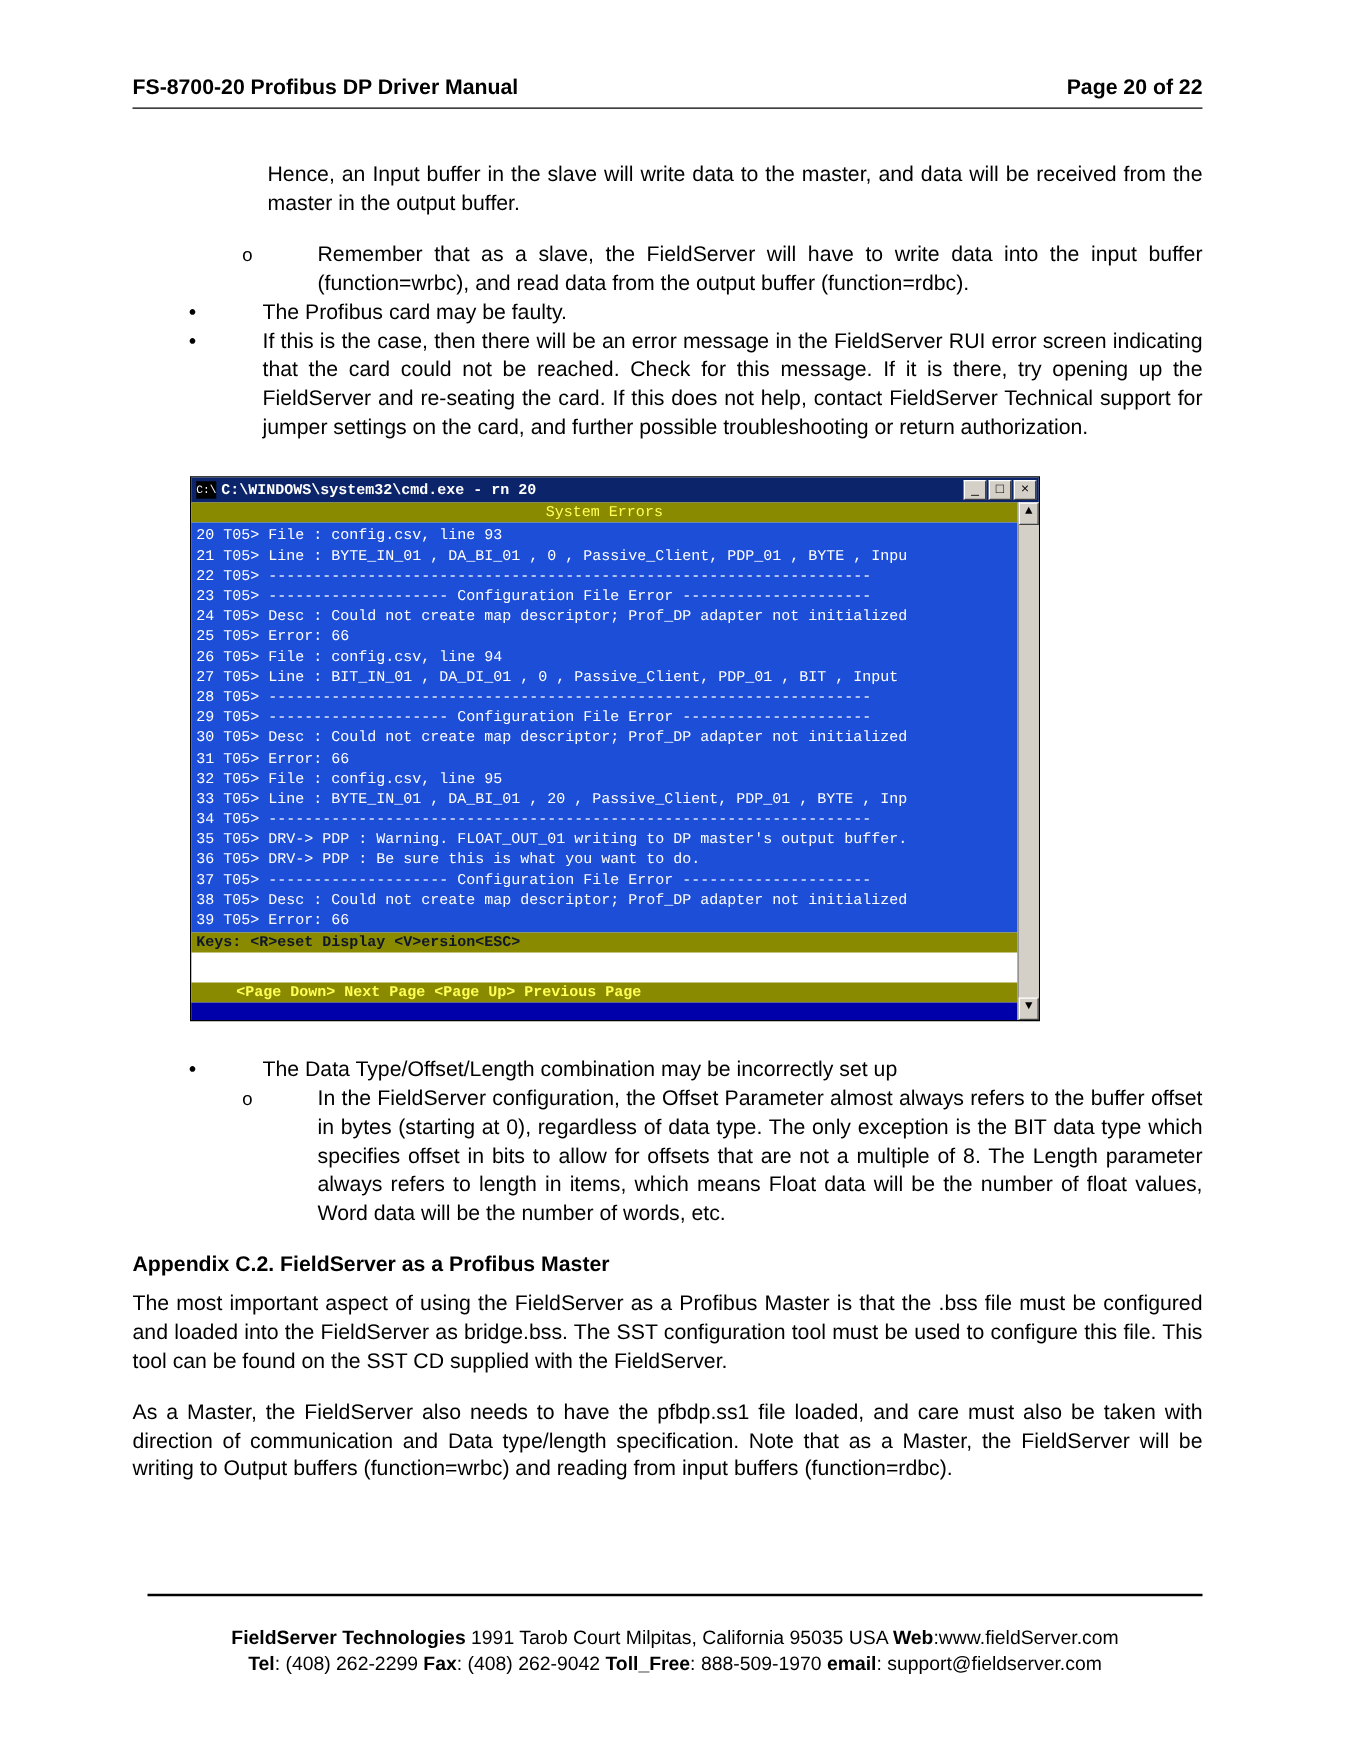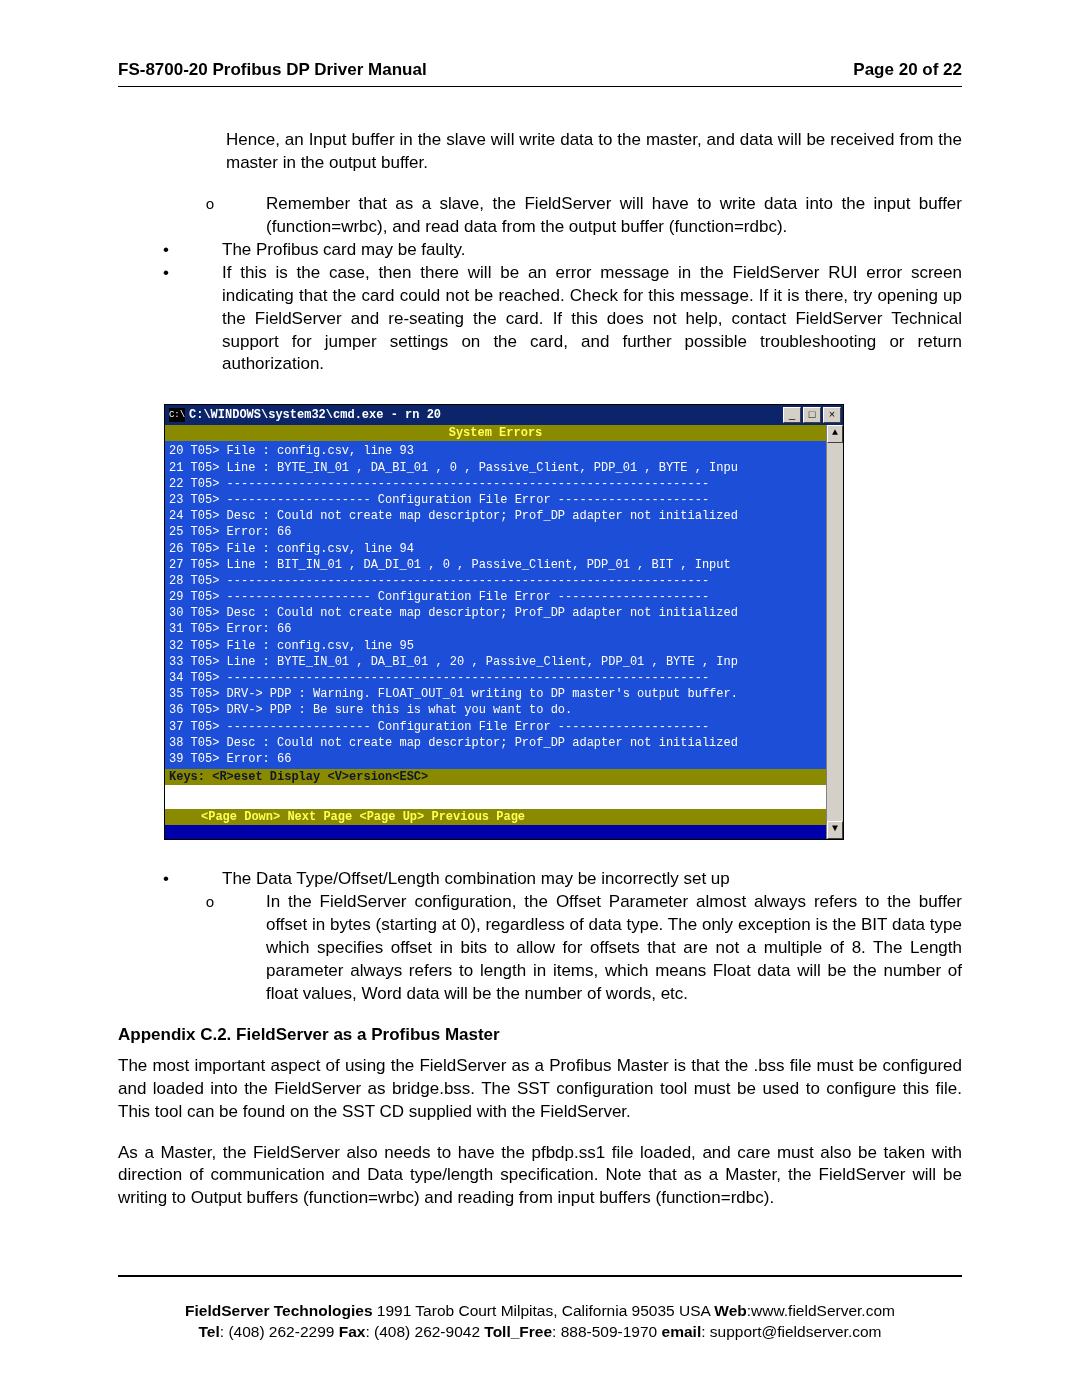--- a/index.html
+++ b/index.html
@@ -11,21 +11,21 @@
   }
   .page {
     width: 1080px;
     height: 1397px;
     background: #ffffff;
     position: relative;
     box-sizing: border-box;
   }
   .content {
     position: absolute;
-    left: 118px;
+    left: 106px;
     right: 118px;
     top: 60px;
   }
   .header-row {
     display: flex;
     justify-content: space-between;
     font-weight: bold;
     font-size: 17px;
     border-bottom: 1.5px solid #000;
     padding-bottom: 6px;
@@ -82,21 +82,21 @@
     border-left:1px solid #808080;
   }
   .cmd-scroll .arrow {
     height: 16px; background:#d4d0c8; border:1px solid #fff;
     border-right-color:#404040; border-bottom-color:#404040;
     font-size:10px; text-align:center; line-height:14px;
   }
   .cmd-sys {
     background: #8a8a00;
     color: #ffff55;
-    font-weight: bold;
+    font-weight: normal;
     text-align: center;
     height: 16px;
     line-height: 16px;
   }
   .cmd-term {
     background: #1d4ed8;
     color: #ffffff;
     padding: 2px 4px 2px 4px;
     white-space: pre;
     overflow: hidden;

